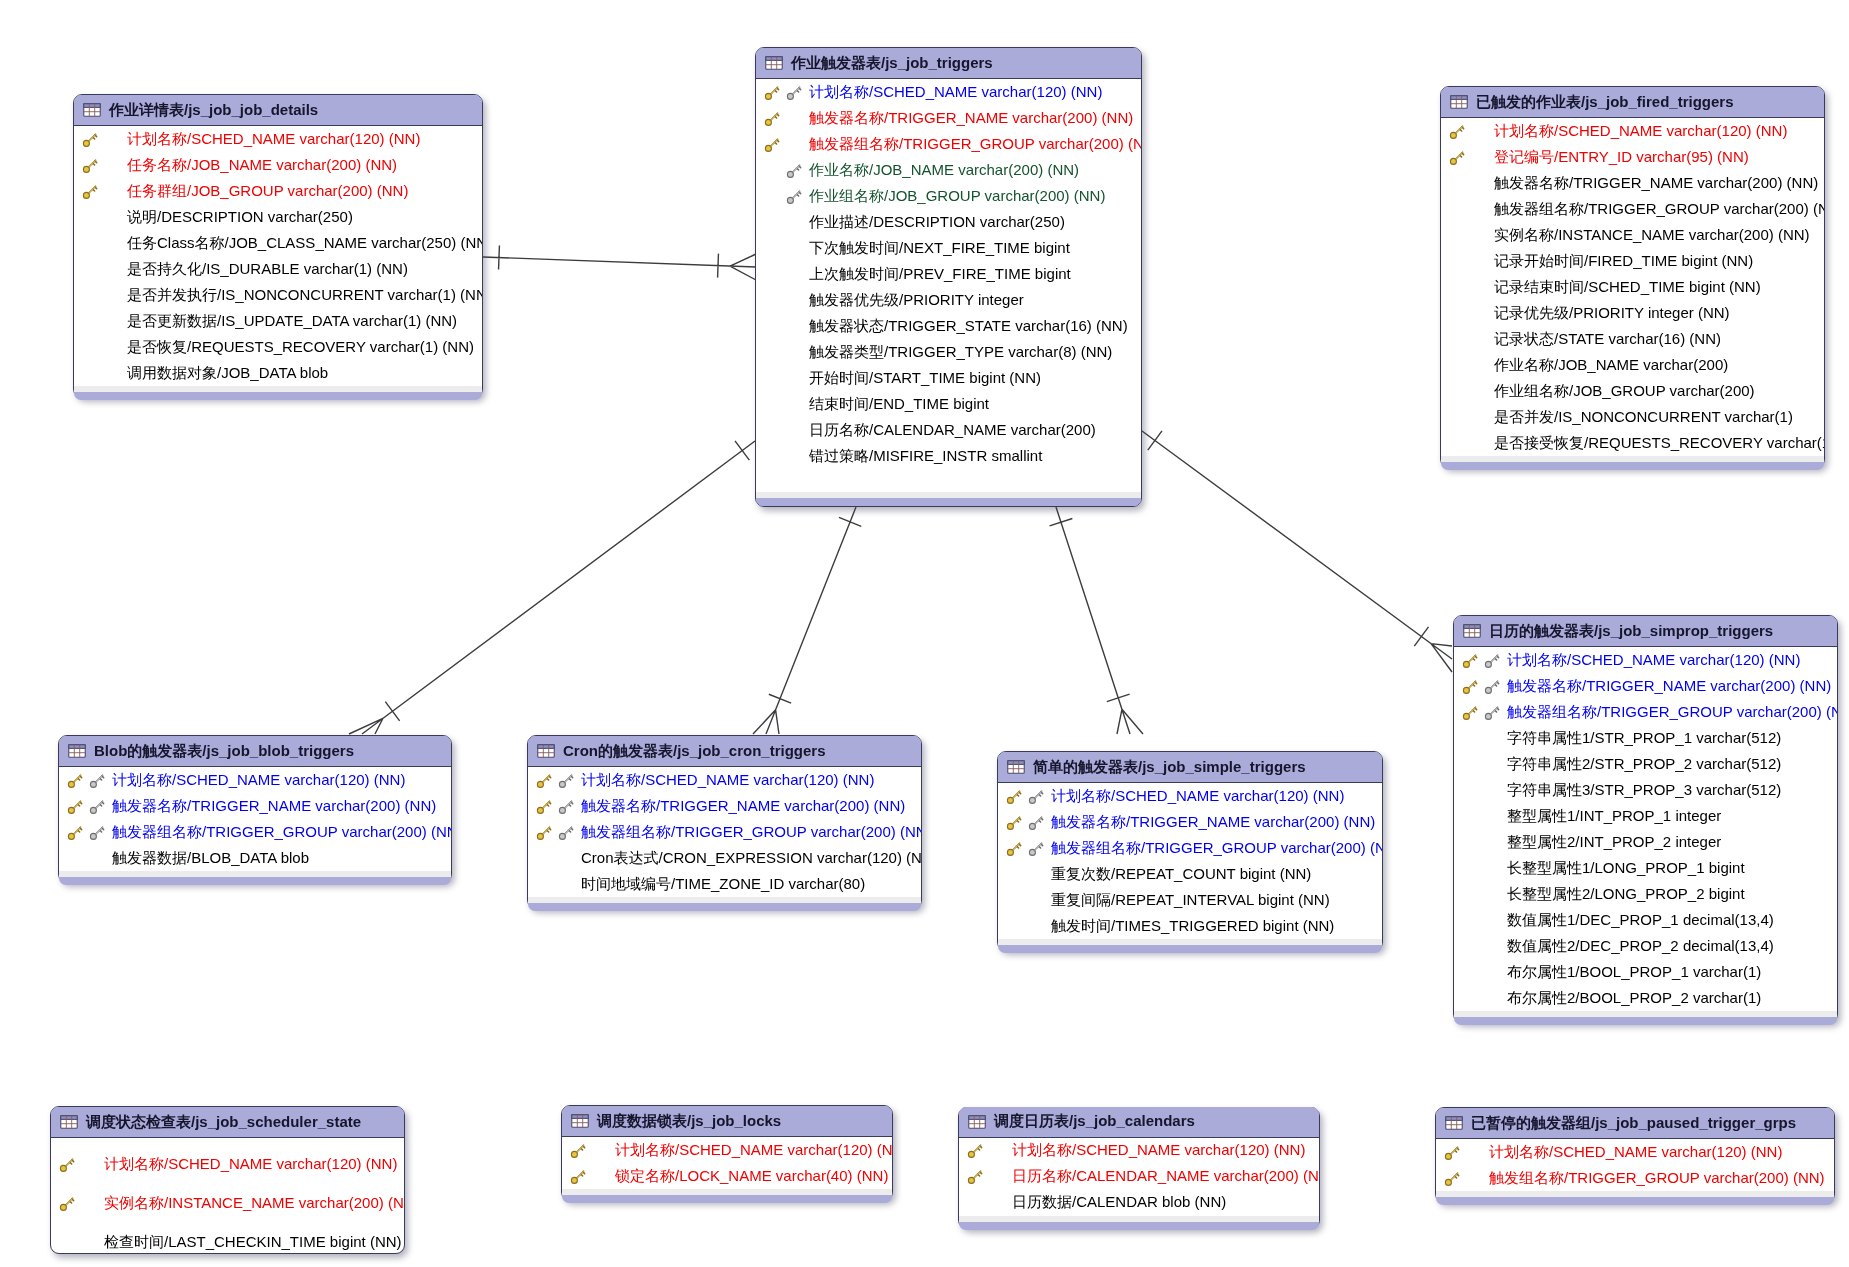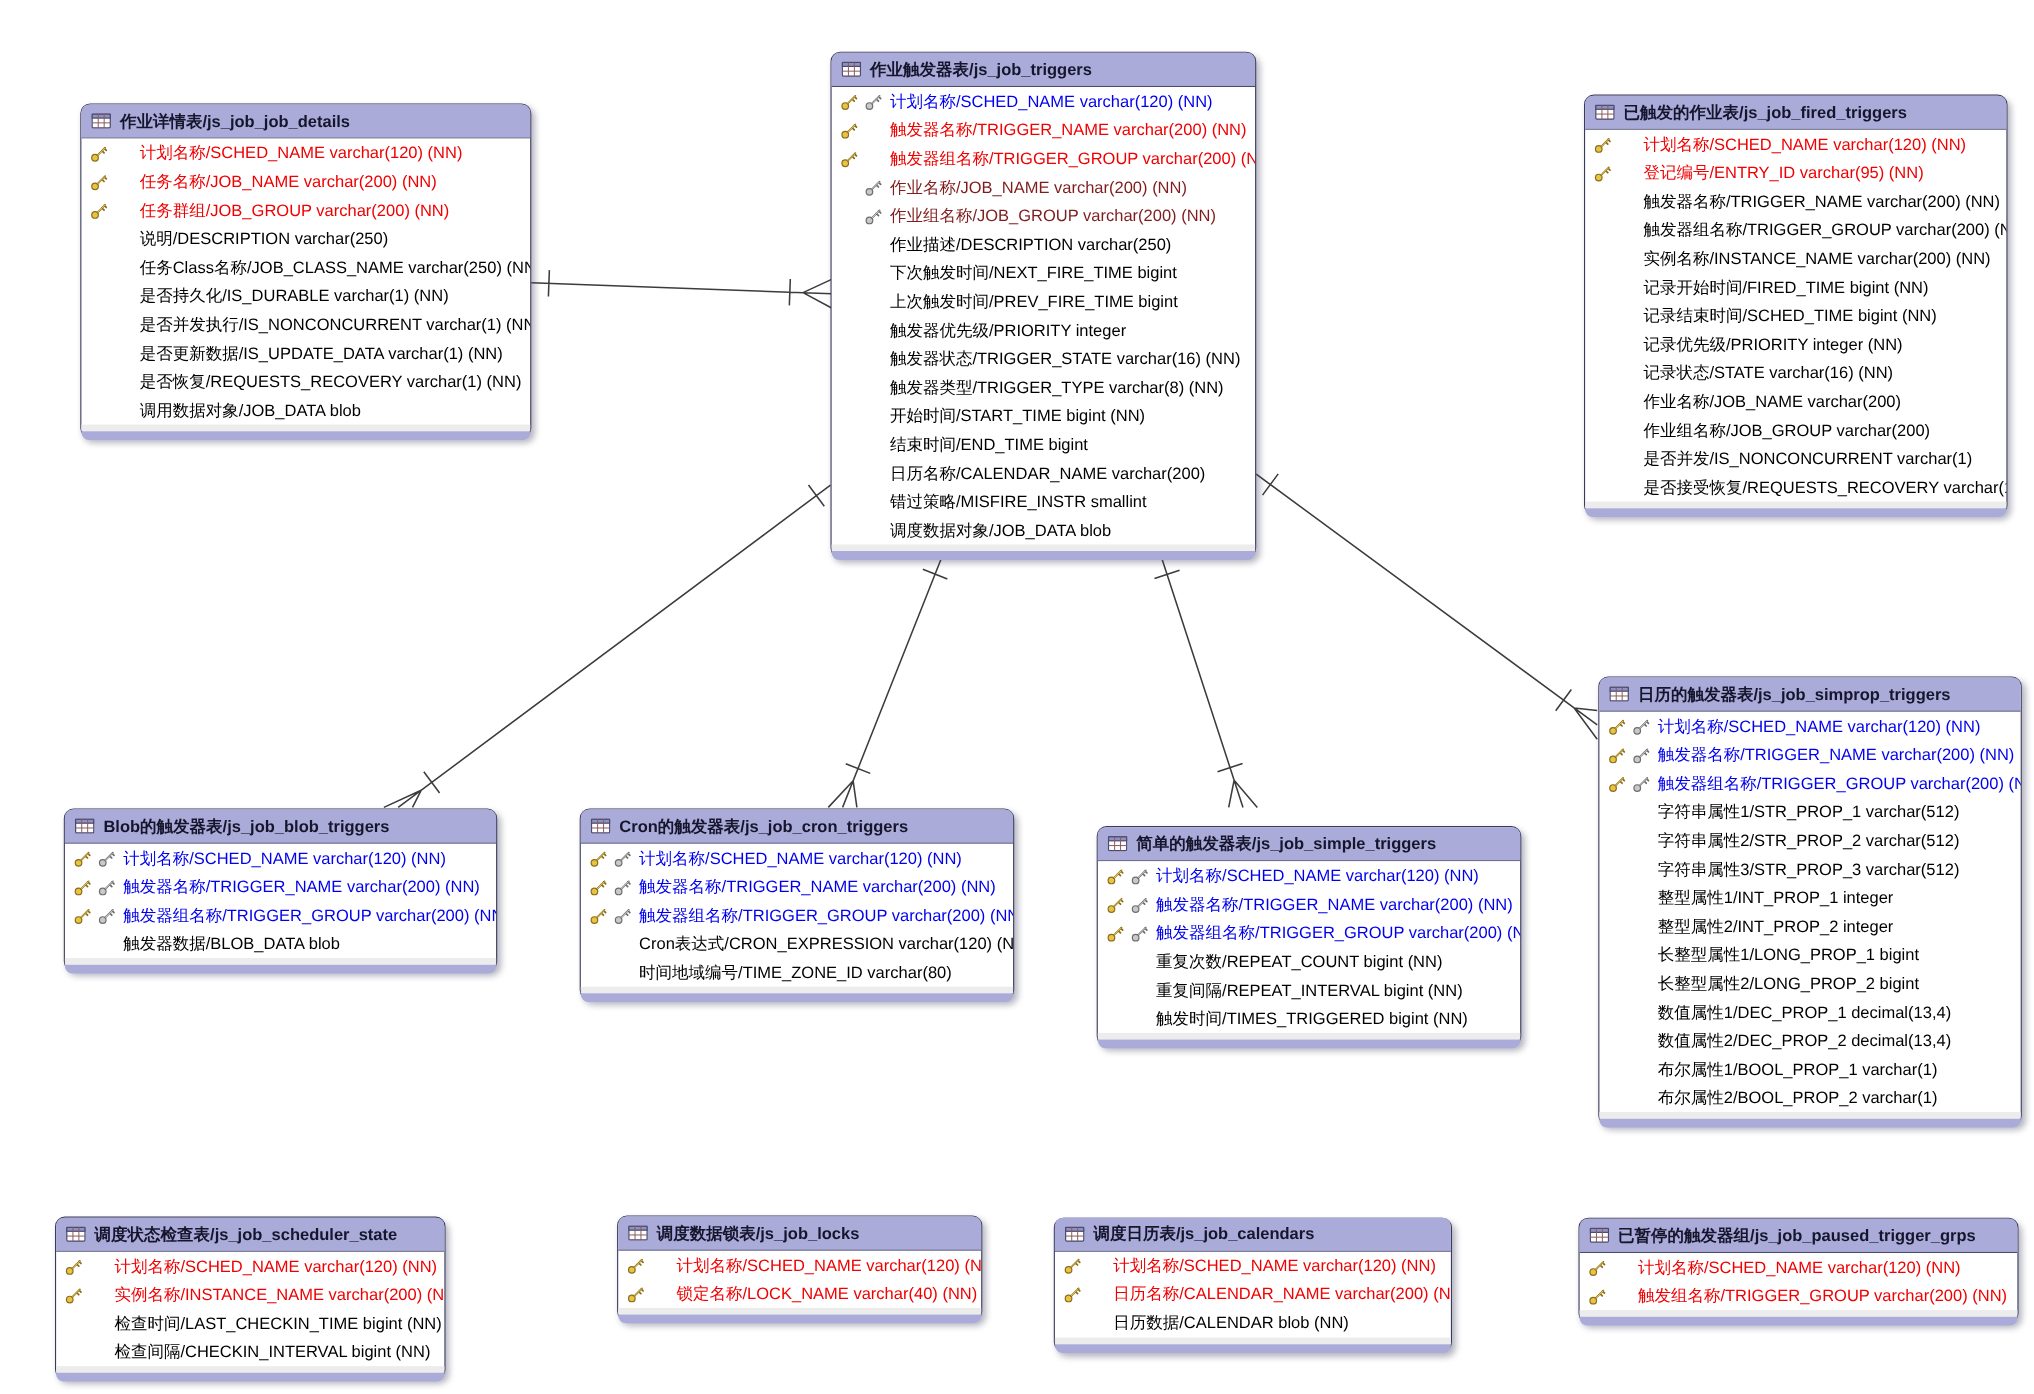--- a/index.html
+++ b/index.html
@@ -38,21 +38,21 @@
     height:26px;flex:0 0 26px;
     display:flex;align-items:center;
     font-size:15px;
     padding-left:5px;
     white-space:nowrap;overflow:hidden;
   }
   .key-slot{width:22px;flex:0 0 22px;display:flex;align-items:center;justify-content:center;}
   .row-text{margin-left:4px;}
   .c-blue{color:#0000ee;}
   .c-red{color:#f00000;}
-  .c-green{color:#7f1d1d;}
+  .c-green{color:#14532d;}
   .c-black{color:#000000;}
   .tbl-footer{flex:1 1 auto;display:flex;flex-direction:column;justify-content:flex-end;}
   .f-gray{height:6px;background:#ececec;}
   .f-lav{height:8px;background:#ababd9;border-radius:0 0 7px 7px;}
 </style>
 </head>
 <body>
 
 <div class="canvas">
     <svg class="rel-svg" width="1849" height="1267" viewBox="0 0 1849 1267">
@@ -271,25 +271,20 @@
       <div class="tbl-row">
         <span class="key-slot"></span>
         <span class="key-slot"></span>
         <span class="row-text c-black">日历名称/CALENDAR_NAME varchar(200)</span>
       </div>
       <div class="tbl-row">
         <span class="key-slot"></span>
         <span class="key-slot"></span>
         <span class="row-text c-black">错过策略/MISFIRE_INSTR smallint</span>
       </div>
-      <div class="tbl-row">
-        <span class="key-slot"></span>
-        <span class="key-slot"></span>
-        <span class="row-text c-black">调度数据对象/JOB_DATA blob</span>
-      </div>
       <div class="tbl-footer">
         <div class="f-gray"></div>
         <div class="f-lav"></div>
       </div>
     </div>
     <div class="tbl" style="left:1440px;top:86px;width:385px;height:382px;">
       <div class="tbl-header">
         <span class="ticon">
           <svg width="18" height="14" viewBox="0 0 18 14">
             <rect x="0.75" y="0.75" width="16.5" height="12.5" rx="1" fill="#ffffff" stroke="#4a4a6e" stroke-width="1.1"></rect>
@@ -727,21 +722,21 @@
       <div class="tbl-row">
         <span class="key-slot"></span>
         <span class="key-slot"></span>
         <span class="row-text c-black">触发时间/TIMES_TRIGGERED bigint (NN)</span>
       </div>
       <div class="tbl-footer">
         <div class="f-gray"></div>
         <div class="f-lav"></div>
       </div>
     </div>
-    <div class="tbl" style="left:50px;top:1106px;width:355px;height:148px;">
+    <div class="tbl" style="left:50px;top:1106px;width:355px;height:148px;gap:13px;">
       <div class="tbl-header">
         <span class="ticon">
           <svg width="18" height="14" viewBox="0 0 18 14">
             <rect x="0.75" y="0.75" width="16.5" height="12.5" rx="1" fill="#ffffff" stroke="#4a4a6e" stroke-width="1.1"></rect>
             <rect x="0.75" y="0.75" width="16.5" height="3.6" fill="#9090c2" stroke="#4a4a6e" stroke-width="1.1"></rect>
             <path d="M6.3 0.75 V13.25 M11.7 0.75 V13.25 M0.75 8.7 H17.25" stroke="#8a5a5a" stroke-width="0.9" fill="none"></path>
           </svg>
         </span>
         <span>调度状态检查表/js_job_scheduler_state</span>
       </div>

